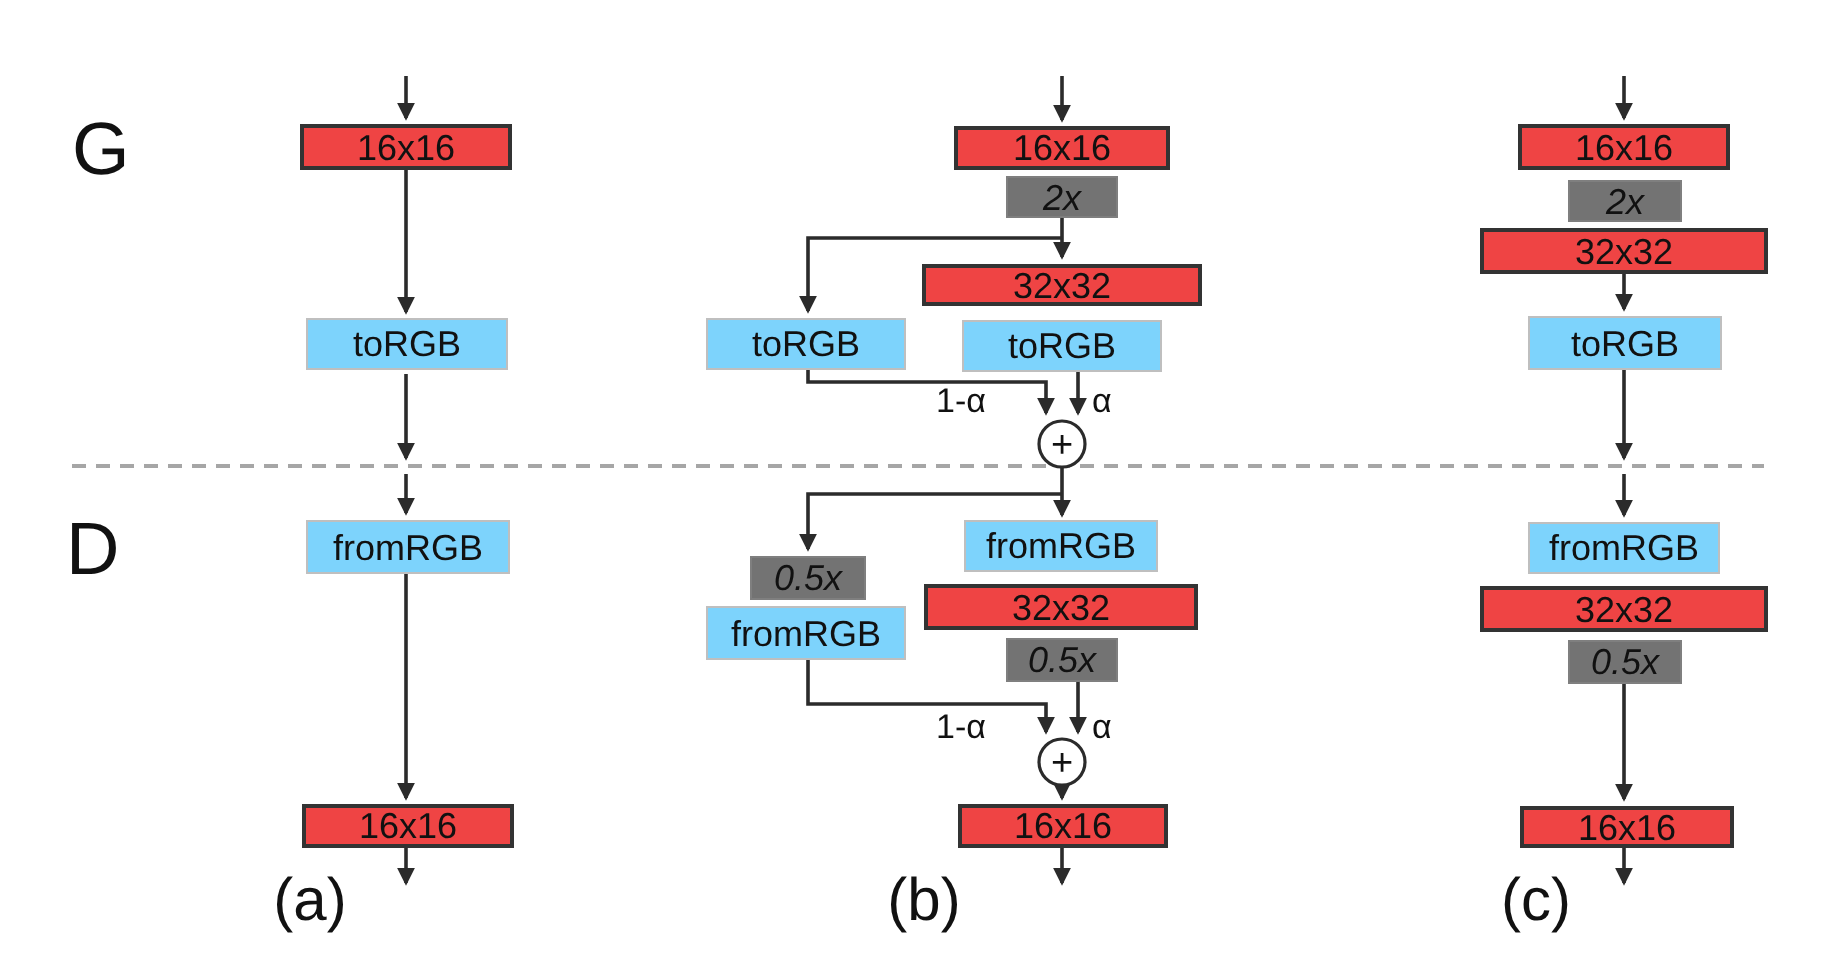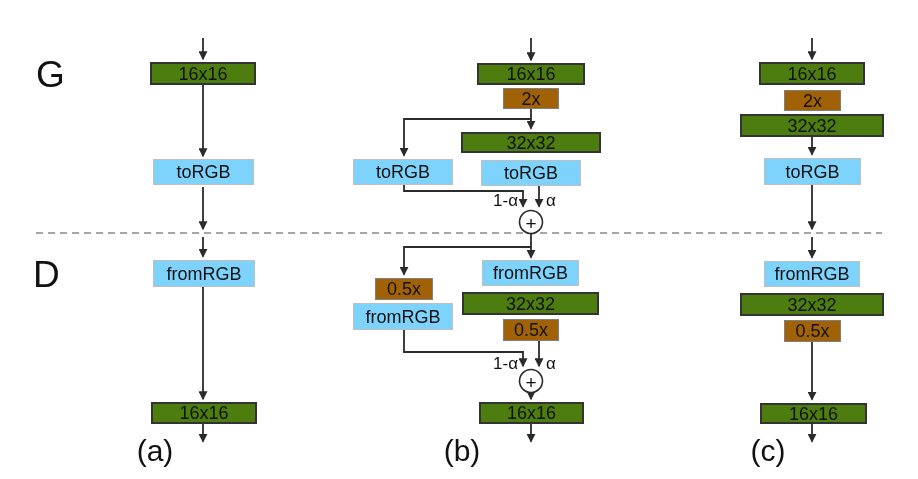--- a/index.html
+++ b/index.html
@@ -19,42 +19,42 @@
   .box {
     position: absolute;
     box-sizing: border-box;
     display: flex;
     align-items: center;
     justify-content: center;
     font-size: 18px;
     line-height: 1;
     white-space: nowrap;
   }
-  .box-white { background: #4d7c0f; border: 2px solid #333333; }
+  .box-white { background: #ef4444; border: 2px solid #333333; }
   .box-light { background: #7dd3fc; border: 1px solid #bfbfbf; }
-  .box-dark  { background: #a16207; border: 1px solid #7f7f7f; }
+  .box-dark  { background: #737373; border: 1px solid #7f7f7f; font-style: italic; }
   .section-letter {
     position: absolute;
     font-size: 37px;
     line-height: 1;
   }
   .caption {
     position: absolute;
     font-size: 30px;
     line-height: 1;
     width: 48px;
     text-align: center;
   }
   .alpha-label {
     position: absolute;
     font-size: 17px;
     line-height: 1;
     width: 50px;
   }
-  .alpha-left { text-align: right; }
+  .alpha-left { text-align: left; }
   .alpha-right { text-align: left; }
 </style>
 </head>
 <body>
 
 <div class="stage">
 
   <svg class="wires" width="918" height="479" viewBox="0 0 918 479">
     <defs>
       <marker id="ah" viewBox="0 0 10 10" refX="8.5" refY="5" markerWidth="5" markerHeight="5" orient="auto">

